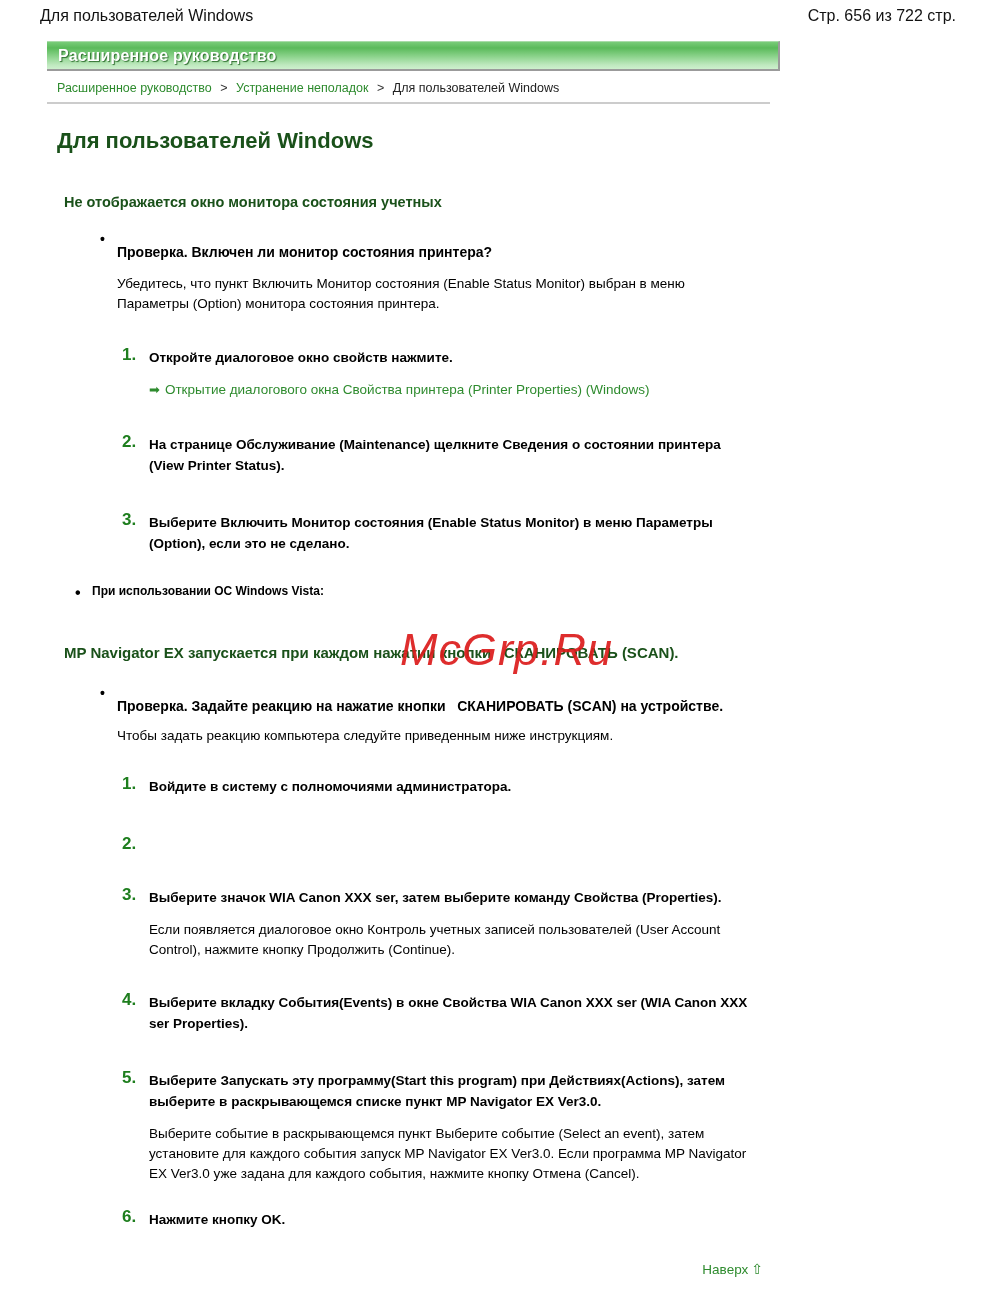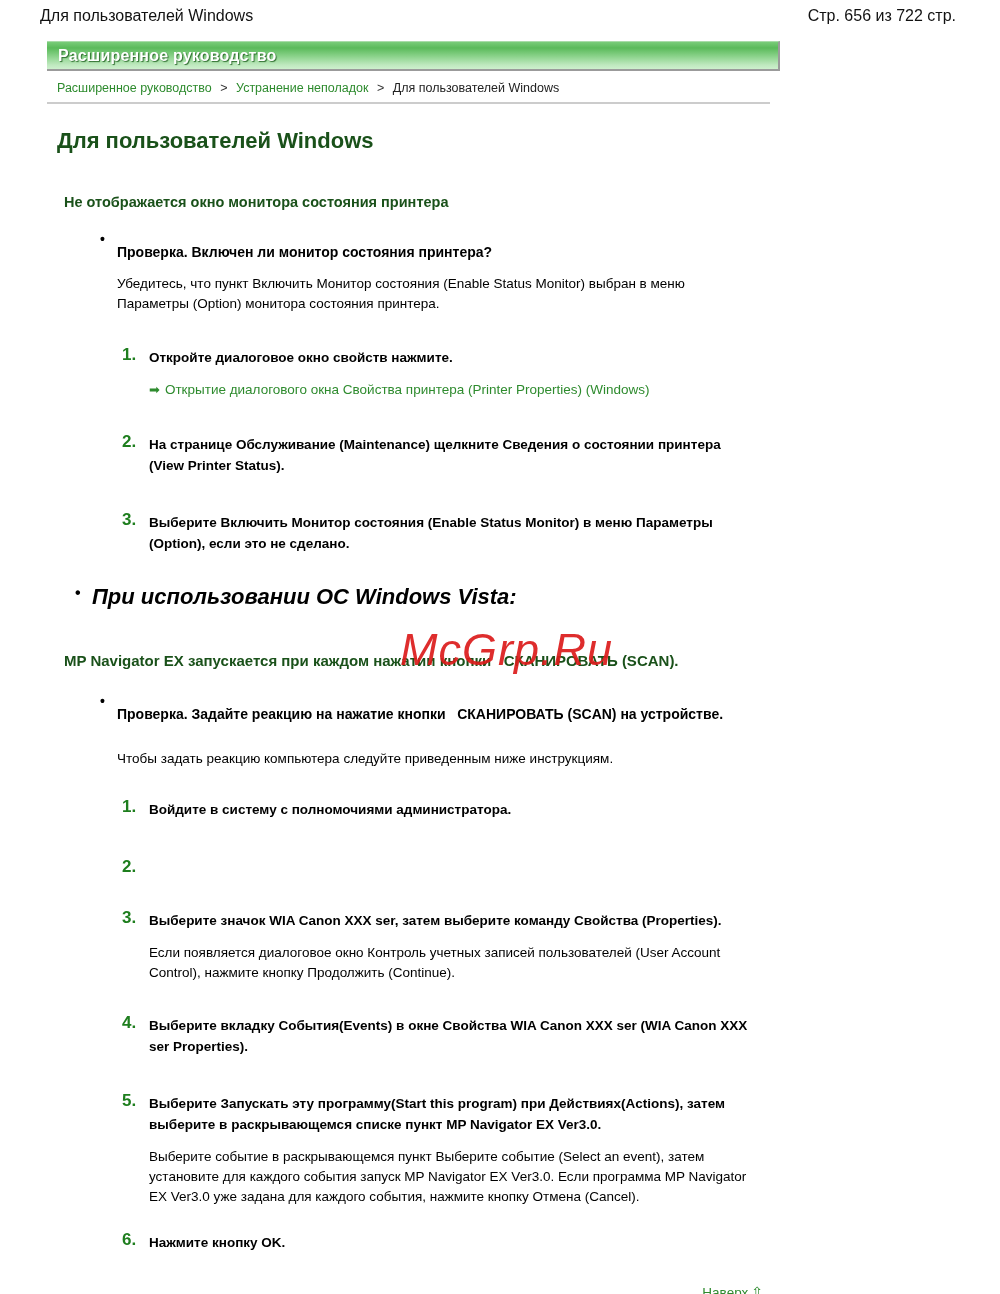--- a/index.html
+++ b/index.html
@@ -47,21 +47,21 @@
   .link-row { margin-top:11px; font-weight:normal; }
   .link-row a { color:#2e8b2e; font-size:13.5px; }
   .arrow-icon { color:#2e8b2e; margin-right:5px; font-size:13px; }
 
   .mt-step1a { margin-top:31px; }
   .mt-step2a { margin-top:31px; }
   .mt-step3a { margin-top:33px; }
 
   .vista-row { display:flex; margin:29px 0 0 75px; }
   .vista-row .bullet { width:17px; flex:none; font-size:16px; font-weight:bold; }
-  .vista-text { font-size:22px; font-weight:bold;font-style:italic; }
+  .vista-text { font-size:12px; font-weight:bold; }
 
   .mt-step1b { margin-top:27px; }
   .mt-step2b { margin-top:36px; }
   .mt-step3b { margin-top:31px; }
   .mt-step4b { margin-top:30px; }
   .mt-step5b { margin-top:33px; }
   .mt-step6b { margin-top:23px; }
 
   .watermark {
     position:absolute; left:400px; top:624px;
@@ -90,21 +90,21 @@
   <span class="sep">&gt;</span>
   <a>Устранение неполадок</a>
   <span class="sep">&gt;</span>
   <span class="current">Для пользователей Windows</span>
 </div>
 
 <hr class="rule">
 
 <h1 class="page-title">Для пользователей Windows</h1>
 
-<div class="sec-heading sec1-heading">Не отображается окно монитора состояния принтера</div>
+<div class="sec-heading sec1-heading">Не отображается окно монитора состояния учетных</div>
 
 <div class="check-row">
   <span class="bullet">•</span>
   <div class="check-title">Проверка. Включен ли монитор состояния принтера?</div>
 </div>
 <div class="check-body">Убедитесь, что пункт Включить Монитор состояния (Enable Status Monitor) выбран в меню Параметры (Option) монитора состояния принтера.</div>
 
 <div class="steps">
   <div class="step mt-step1a">
     <span class="step-num">1.</span>
@@ -129,21 +129,21 @@
   <span class="bullet">•</span>
   <div class="vista-text">При использовании ОС Windows Vista:</div>
 </div>
 
 <div class="sec-heading sec2-heading">MP Navigator EX запускается при каждом нажатии кнопки &nbsp;&nbsp;СКАНИРОВАТЬ (SCAN).</div>
 
 <div class="check-row" style="margin-top:24px;">
   <span class="bullet">•</span>
   <div class="check-title">Проверка. Задайте реакцию на нажатие кнопки &nbsp;&nbsp;СКАНИРОВАТЬ (SCAN) на устройстве.</div>
 </div>
-<div class="check-body" style="margin-top:24px;">Чтобы задать реакцию компьютера следуйте приведенным ниже инструкциям.</div>
+<div class="check-body" style="margin-top:9px;">Чтобы задать реакцию компьютера следуйте приведенным ниже инструкциям.</div>
 
 <div class="steps">
   <div class="step mt-step1b">
     <span class="step-num">1.</span>
     <div class="step-text">Войдите в систему с полномочиями администратора.</div>
   </div>
   <div class="step mt-step2b">
     <span class="step-num">2.</span>
   </div>
   <div class="step mt-step3b">

